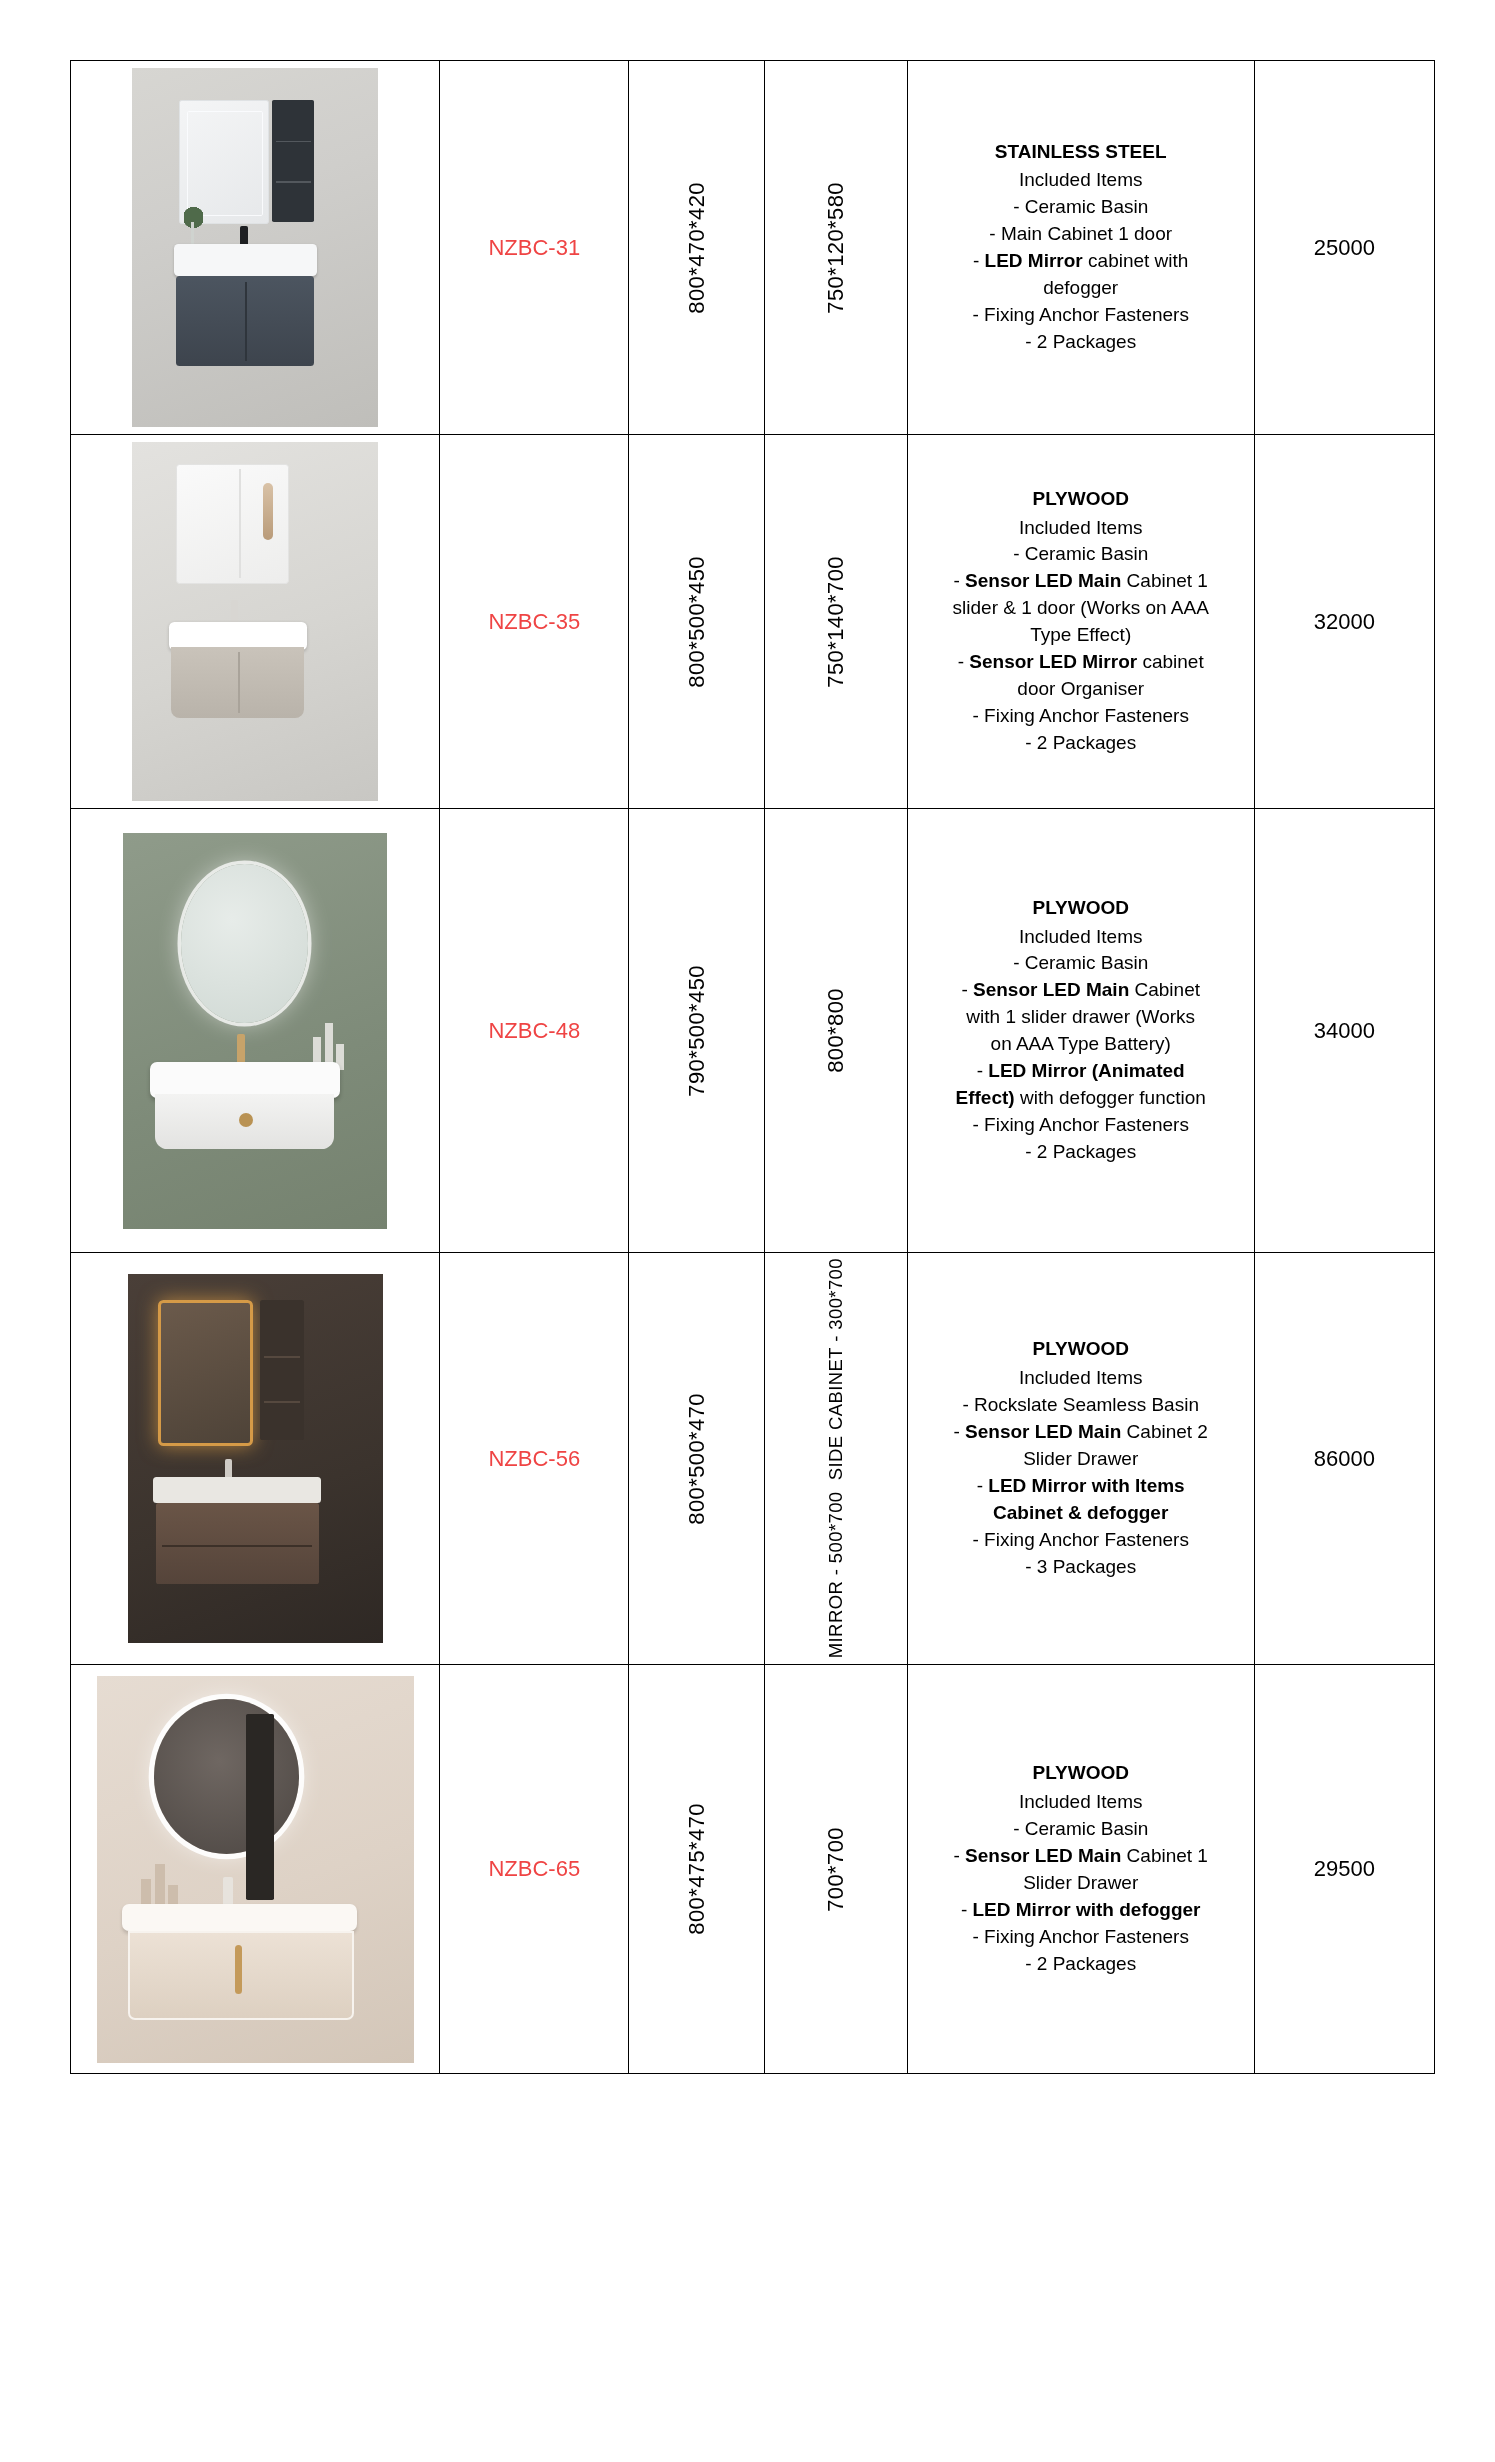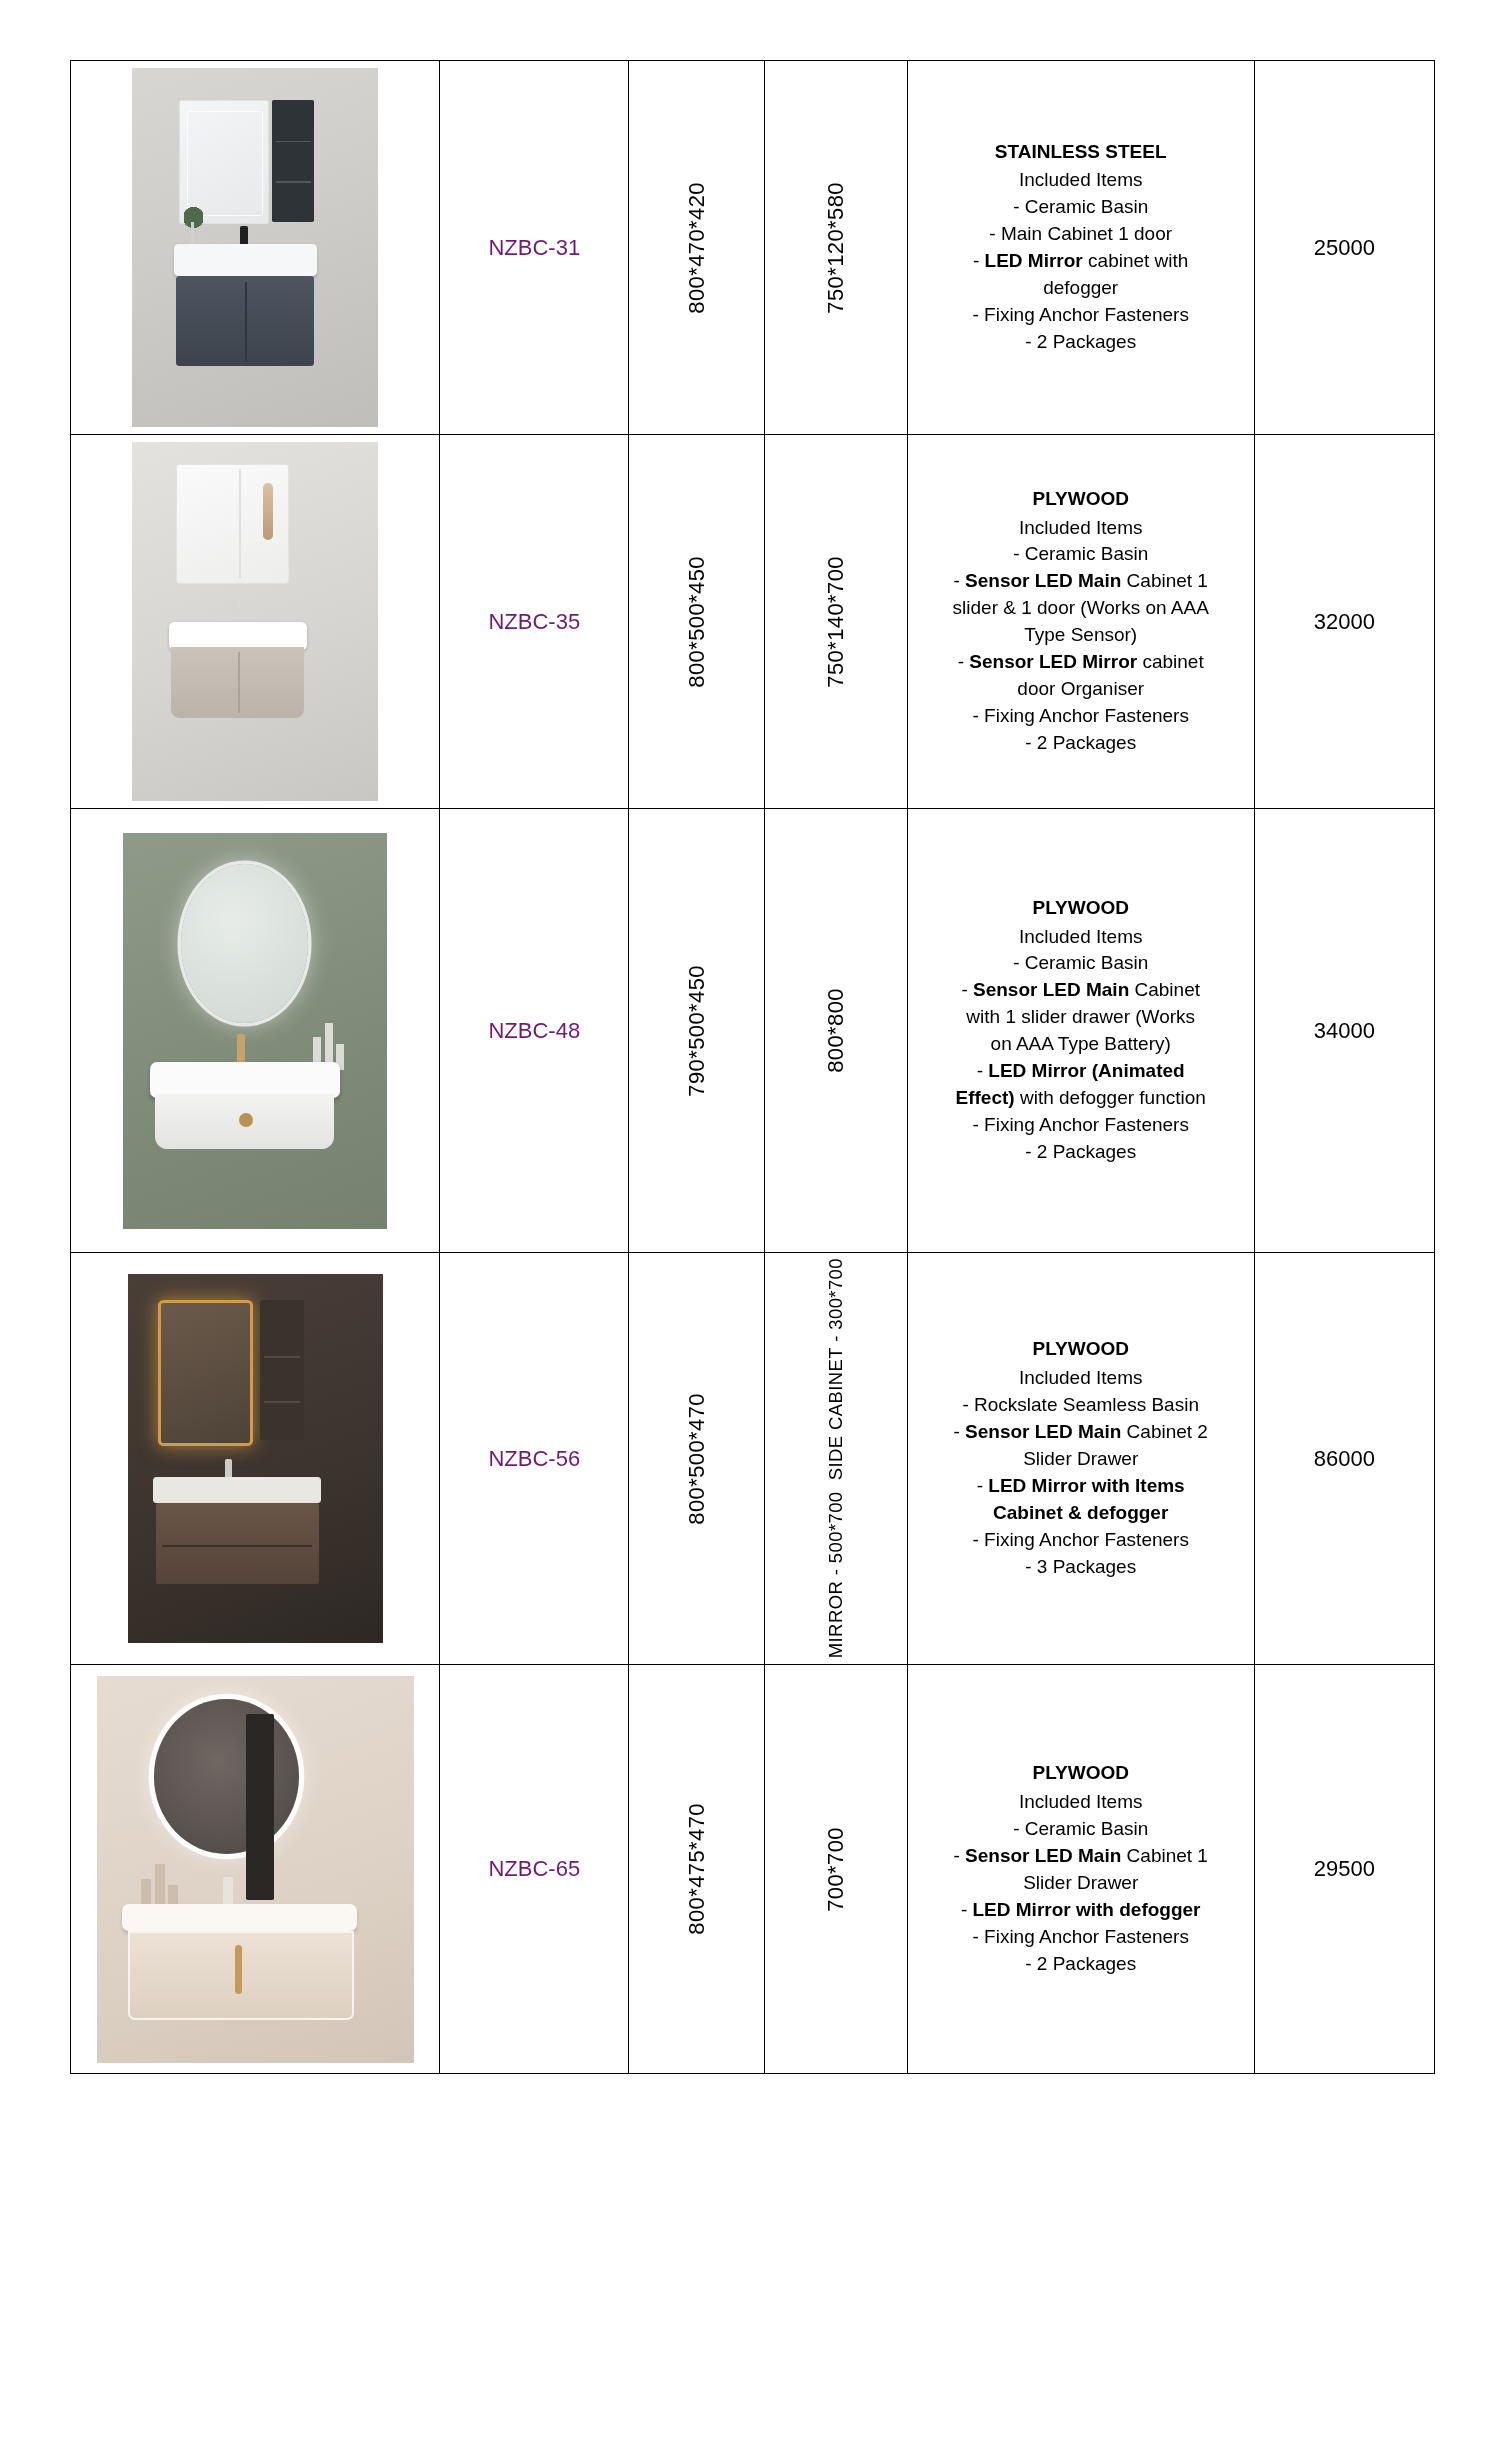--- a/index.html
+++ b/index.html
@@ -46,21 +46,21 @@
     position: relative;
     margin: 7px auto;
     overflow: hidden;
     background: #e9e9e7;
   }
 
   
   .code-cell {
     text-align: center;
     font-size: 22px;
-    color: #701a75;
+    color: #ef4444;
   }
 
   
   .rot-cell {
     text-align: center;
     vertical-align: middle;
   }
   .rot-wrap {
     display: flex;
     align-items: center;
@@ -264,21 +264,21 @@
               <span class="rot">750*140*700</span>
             </div>
         </td>
         <td class="desc-cell">
           <span class="title">PLYWOOD</span>
           <div>
               <span class="line"><span>Included Items</span></span>
               <span class="line"><span>-  Ceramic Basin</span></span>
               <span class="line"><span>-  </span><b>Sensor LED Main</b><span> Cabinet 1</span></span>
               <span class="line"><span>slider &amp; 1 door (Works on AAA</span></span>
-              <span class="line"><span>Type Sensor)</span></span>
+              <span class="line"><span>Type Effect)</span></span>
               <span class="line"><span>- </span><b>Sensor LED Mirror</b><span> cabinet</span></span>
               <span class="line"><span>door Organiser</span></span>
               <span class="line"><span>-  Fixing Anchor Fasteners</span></span>
               <span class="line"><span>- 2 Packages</span></span>
             </div>
         </td>
         <td class="price-cell">
           <span>32000</span>
         </td>
       </tr>

